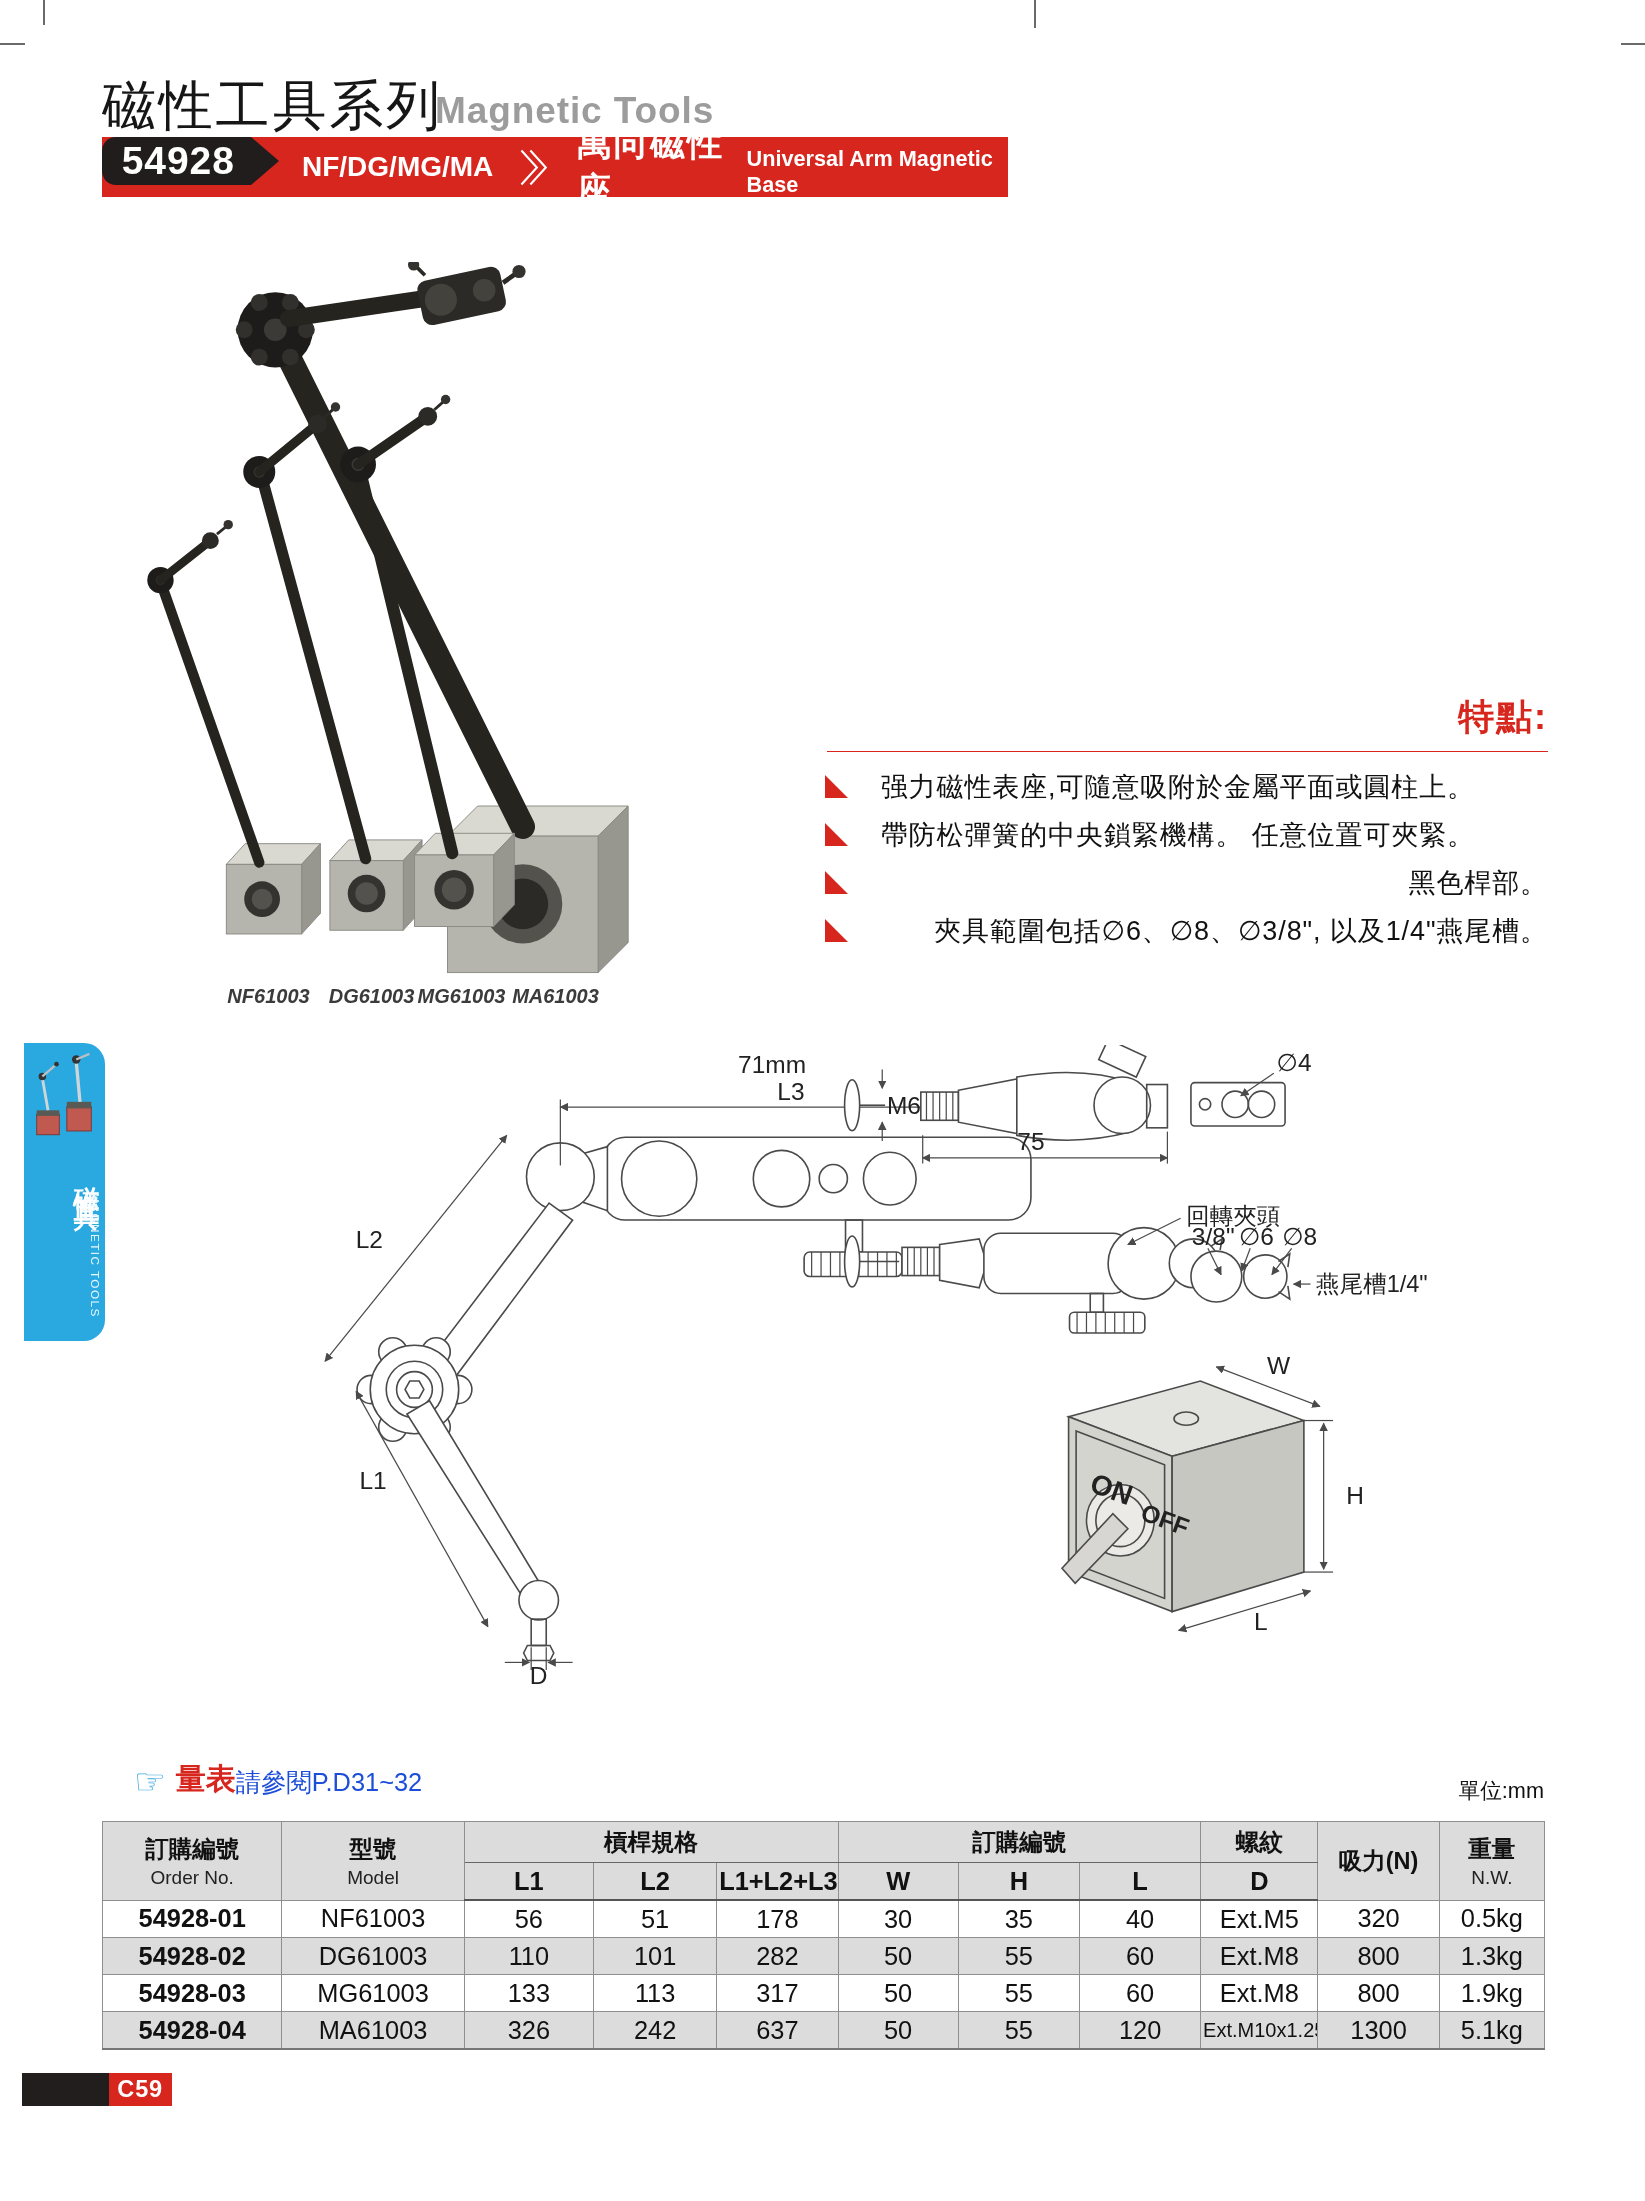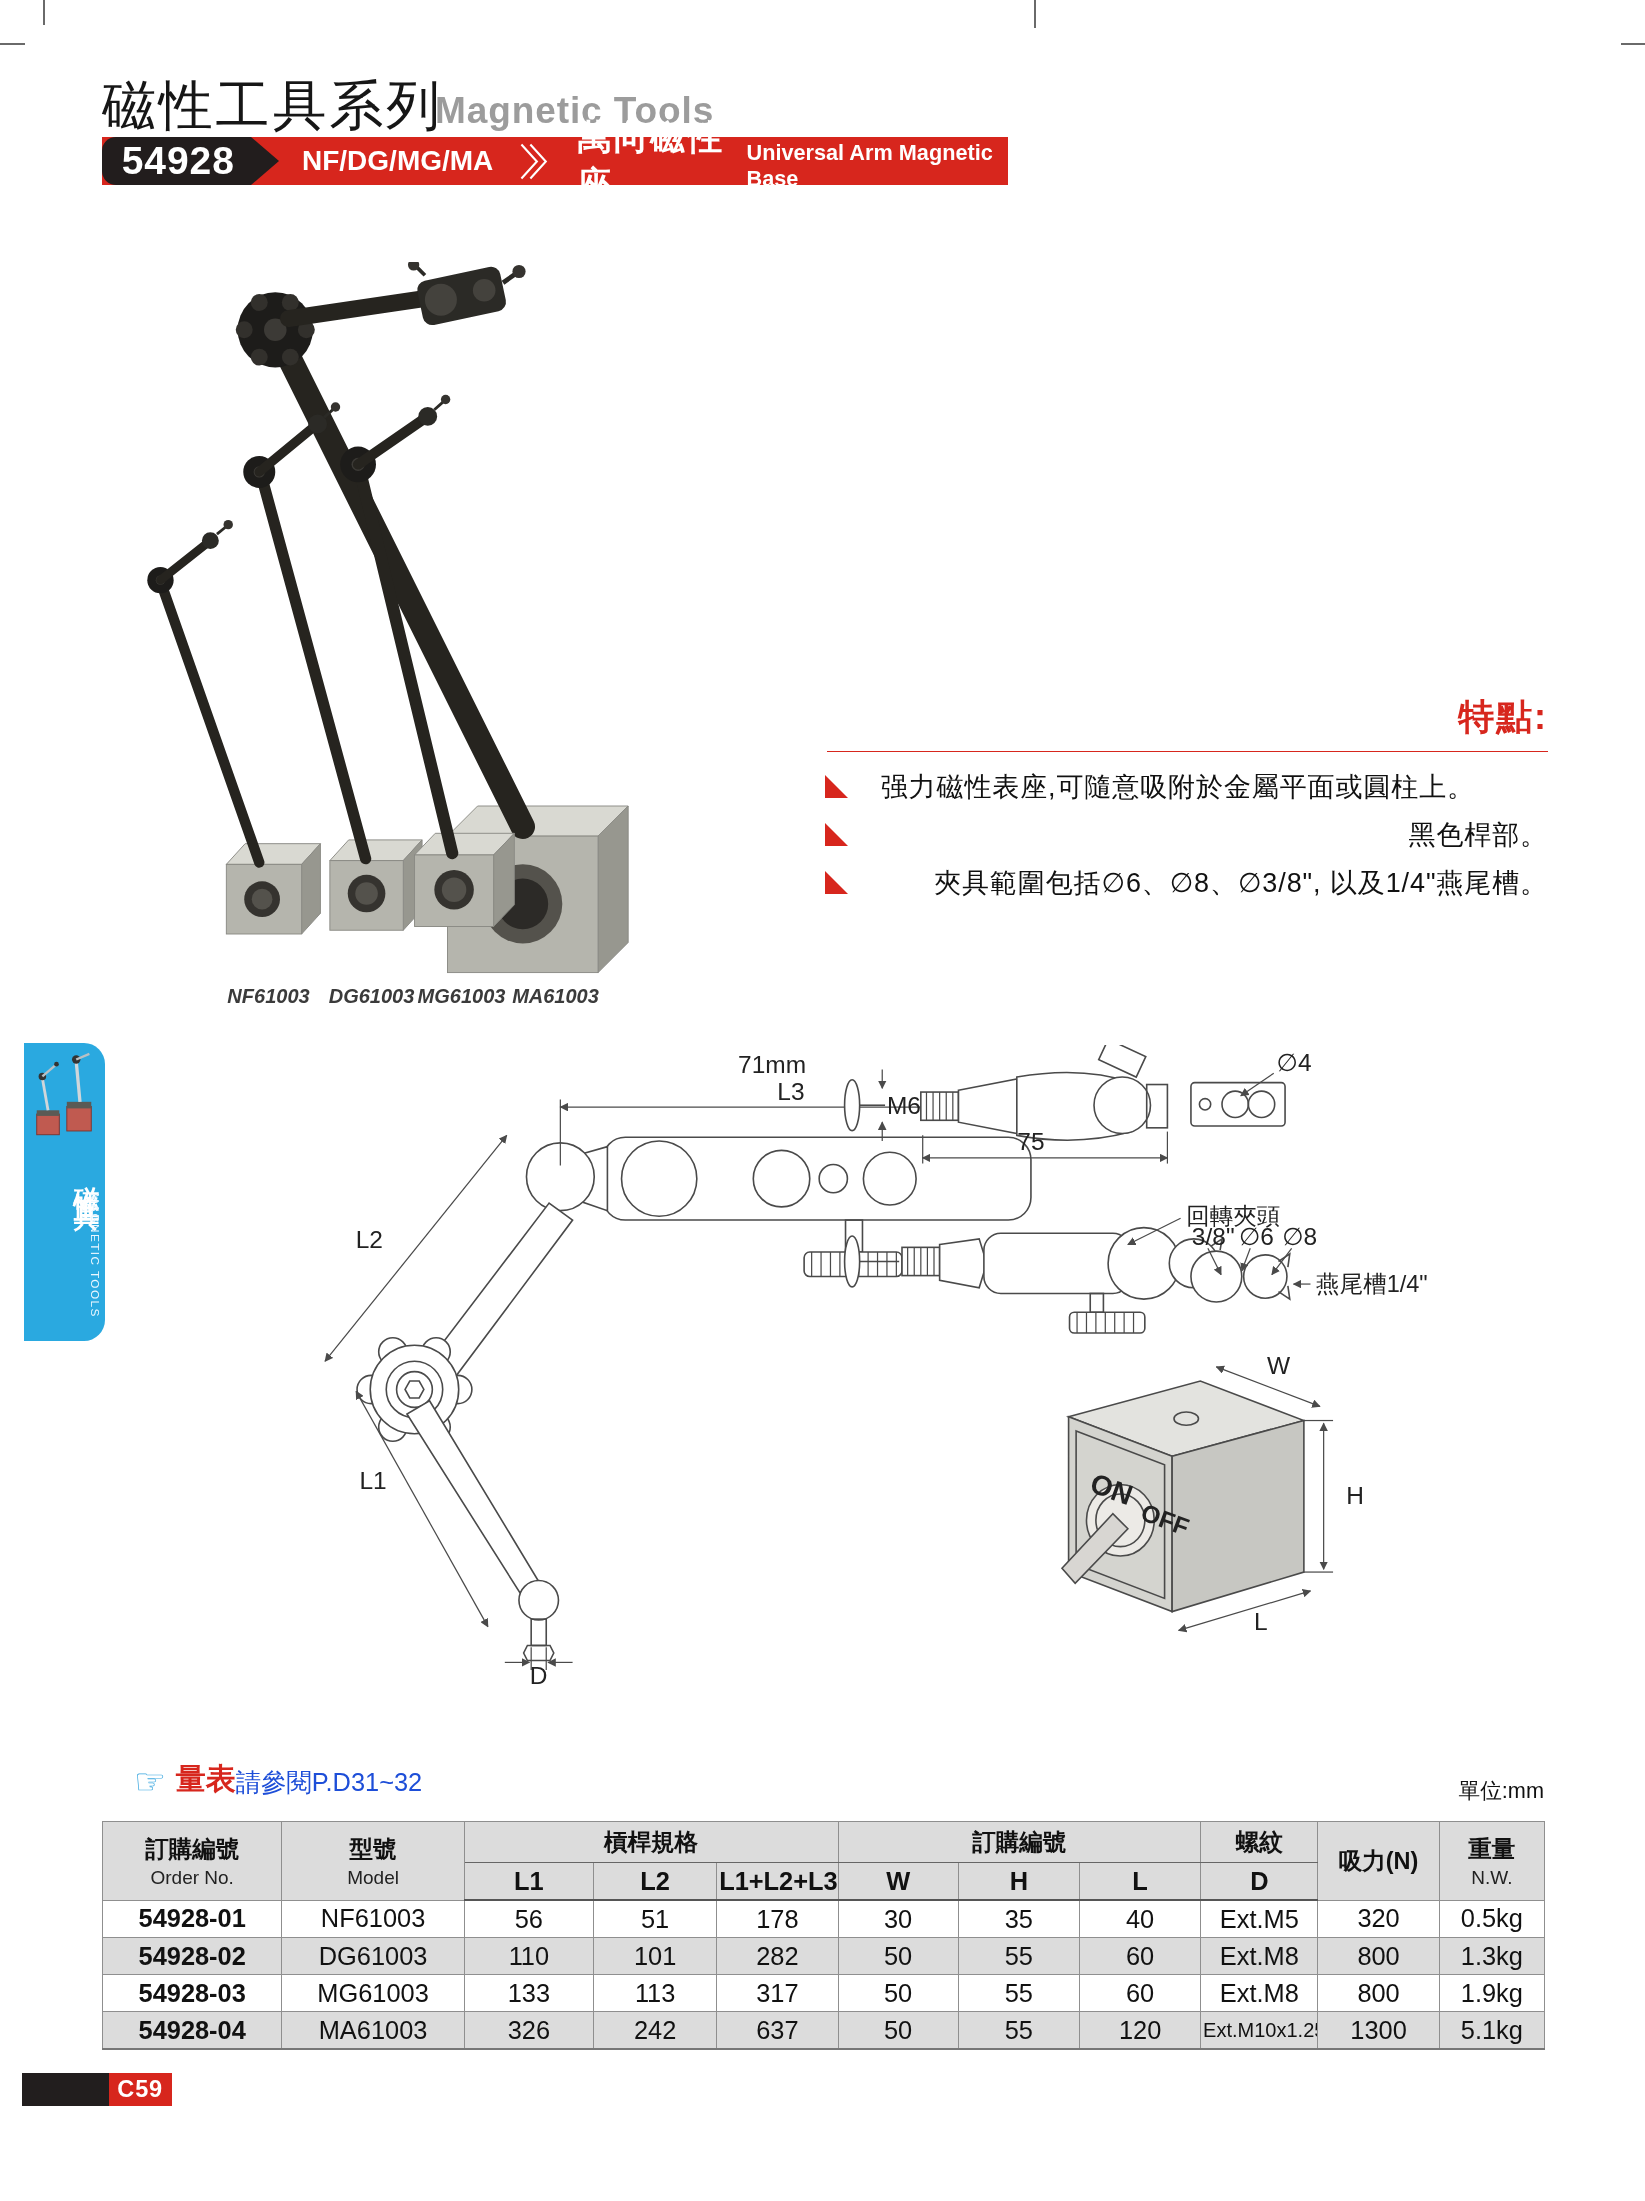--- a/index.html
+++ b/index.html
@@ -5,21 +5,21 @@
   html,body{margin:0;padding:0;background:#ffffff;}
   body{width:1645px;height:2202px;position:relative;font-family:"Liberation Sans",sans-serif;overflow:hidden;}
   .abs{position:absolute;}
   .mark{background:#6a6a6a;}
 
   
   .title-zh{left:102px;top:70px;font-size:54px;font-weight:400;color:#161616;letter-spacing:2.8px;}
   .title-en{left:435px;top:90px;font-size:37px;font-weight:700;color:#9c9c9c;letter-spacing:0.9px;}
 
   
-  .banner{left:102px;top:137px;width:906px;height:48px;background:#d7261d;display:flex;align-items:center;}
+  .banner{left:102px;top:137px;width:906px;height:60px;background:#d7261d;display:flex;align-items:center;}
   .code-wrap{position:absolute;left:0;top:0;width:177px;height:48px;border-radius:14px 0 0 14px;overflow:hidden;}
   .code-box{width:100%;height:100%;background:#221d1d;clip-path:polygon(0 0,calc(100% - 28px) 0,100% 50%,calc(100% - 28px) 100%,0 100%);display:flex;align-items:center;justify-content:center;padding-right:24.5px;box-sizing:border-box;}
   .code-box span{color:#fff;font-size:39px;font-weight:700;letter-spacing:0.9px;}
   .banner-models{margin-left:200px;width:196px;text-align:center;color:#fff;font-size:28px;font-weight:700;}
   .banner-chev{margin-left:26px;}
   .banner-zh{margin-left:28px;color:#fff;font-size:35px;font-weight:600;letter-spacing:1.9px;}
   .banner-en{margin-left:11.3px;margin-top:9.4px;color:#fff;font-size:21.7px;font-weight:700;}
 
   
   .caption{top:985px;width:113px;text-align:center;font-size:20px;font-style:italic;font-weight:600;color:#3b3b3b;}
@@ -173,20 +173,21 @@
 
 <div class="abs caption" style="left:212px;">NF61003</div>
 <div class="abs caption" style="left:315px;">DG61003</div>
 <div class="abs caption" style="left:405px;">MG61003</div>
 <div class="abs caption" style="left:499px;">MA61003</div>
 
 <div class="abs features">
   <h2>特點:</h2>
   <ul>
     <li class="w"><span class="tri"></span><span>强力磁性表座,可隨意吸附於金屬平面或圓柱上。</span></li>
+    <li class="w"><span class="tri"></span><span>帶防松彈簧的中央鎖緊機構。 任意位置可夾緊。</span></li>
     <li><span class="tri"></span><span>黑色桿部。</span></li>
     <li><span class="tri"></span><span>夾具範圍包括∅6、∅8、∅3/8", 以及1/4"燕尾槽。</span></li>
   </ul>
 </div>
 
 <div class="abs side-tab">
   <svg style="position:absolute;left:7.5px;top:9.4px;" width="66" height="94" viewBox="0 0 70 100">
     <rect x="6" y="66" width="24" height="22" fill="#c05a50" stroke="#7d332e"></rect>
     <rect x="6" y="62" width="24" height="6" fill="#5a5a55"></rect>
     <line x1="18" y1="62" x2="12" y2="28" stroke="#cfd6da" stroke-width="3"></line>

